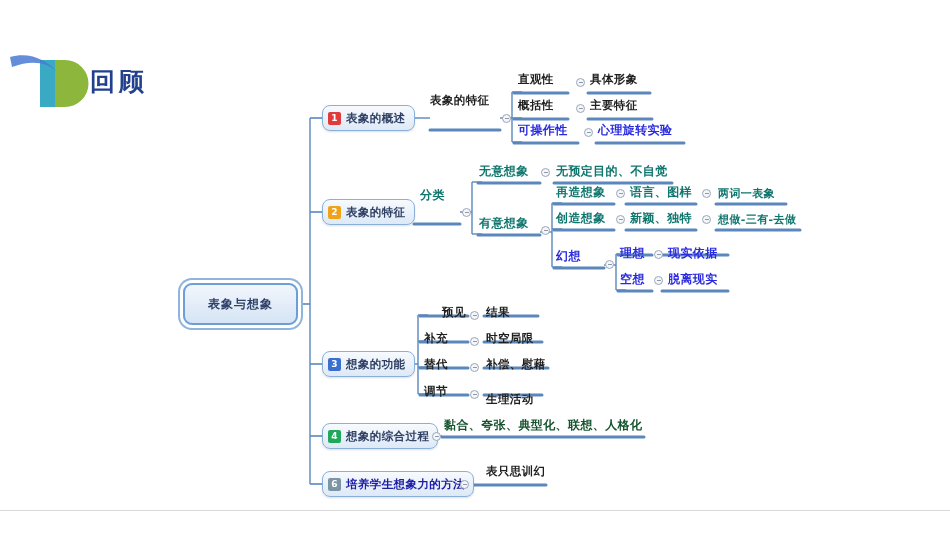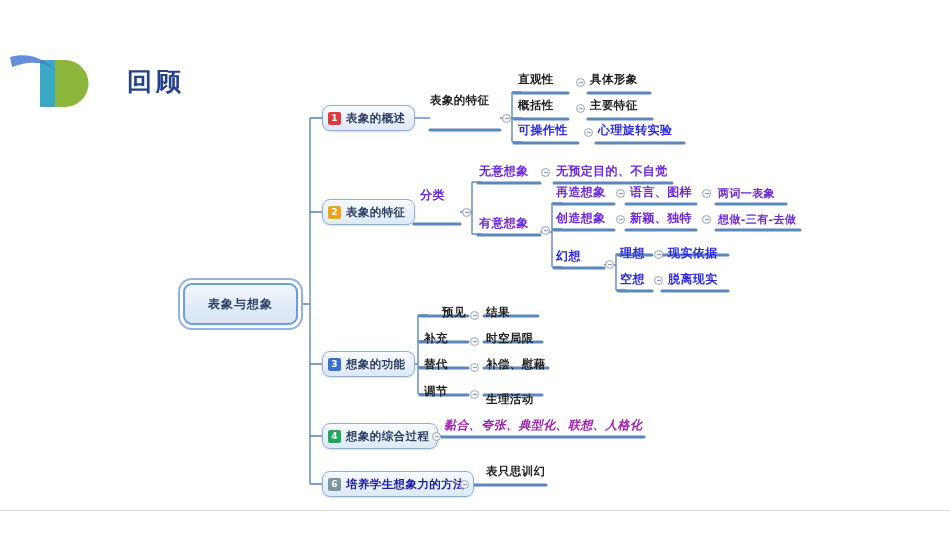--- a/index.html
+++ b/index.html
@@ -15,21 +15,21 @@
   .banner{position:absolute;left:0;top:0;width:240px;height:52px;overflow:hidden;}
   .banner svg{display:block;}
   .logo{position:absolute;left:12px;top:5px;display:flex;align-items:center;gap:5px;z-index:4;}
   .logo-mark{width:19px;height:19px;color:#ffffff;display:block;}
   .logo-text{color:#ffffff;font-size:14px;font-weight:bold;letter-spacing:.5px;
     font-family:"DejaVu Sans","Liberation Sans",sans-serif;white-space:nowrap;}
 
   
   .title-deco{position:absolute;left:8px;top:55px;width:105px;height:52px;}
   .page-title{position:absolute;left:90px;top:65px;font-size:25px;color:#23408e;
-    font-weight:bold;letter-spacing:4px;font-family:"DejaVu Sans","Liberation Sans",sans-serif;margin-left:37px;}
+    font-weight:bold;letter-spacing:4px;font-family:"DejaVu Sans","Liberation Sans",sans-serif;}
 
   
   .map{position:absolute;left:0;top:0;width:950px;height:535px;}
   .map svg.edges{position:absolute;left:0;top:0;width:950px;height:535px;pointer-events:none;}
 
   
   .nodebox{position:absolute;box-sizing:border-box;display:flex;align-items:center;
     white-space:nowrap;}
 
   .root{
@@ -54,22 +54,22 @@
     font-family:"DejaVu Sans","Liberation Sans",sans-serif;
   }
   .l1 .lbl{font-size:11.5px;font-weight:bold;color:#2f3f63;letter-spacing:.4px;
     font-family:"DejaVu Sans","Liberation Sans",sans-serif;}
 
   
   .tnode{position:absolute;white-space:nowrap;font-weight:bold;letter-spacing:.4px;
     font-family:"DejaVu Sans","Liberation Sans",sans-serif;}
   .c-dark{color:#1f1f1f;}
   .c-blue{color:#2a2ae0;}
-  .c-red{color:#6d28d9;}
-  .c-navy{color:#a21caf;font-style:italic;}
+  .c-red{color:#0f766e;}
+  .c-navy{color:#14532d;}
 
   
   .tog{position:absolute;width:9px;height:9px;border-radius:50%;
     border:1px solid #9aa7b8;background:#f4f6f9;box-sizing:border-box;}
   .tog:after{content:"";position:absolute;left:1.5px;top:3px;width:4px;height:1px;background:#8d9aab;}
 
   .bottom-rule{position:absolute;left:0;top:510px;width:950px;height:1px;background:#d9d9d9;}
 </style>
 </head>
 <body>

